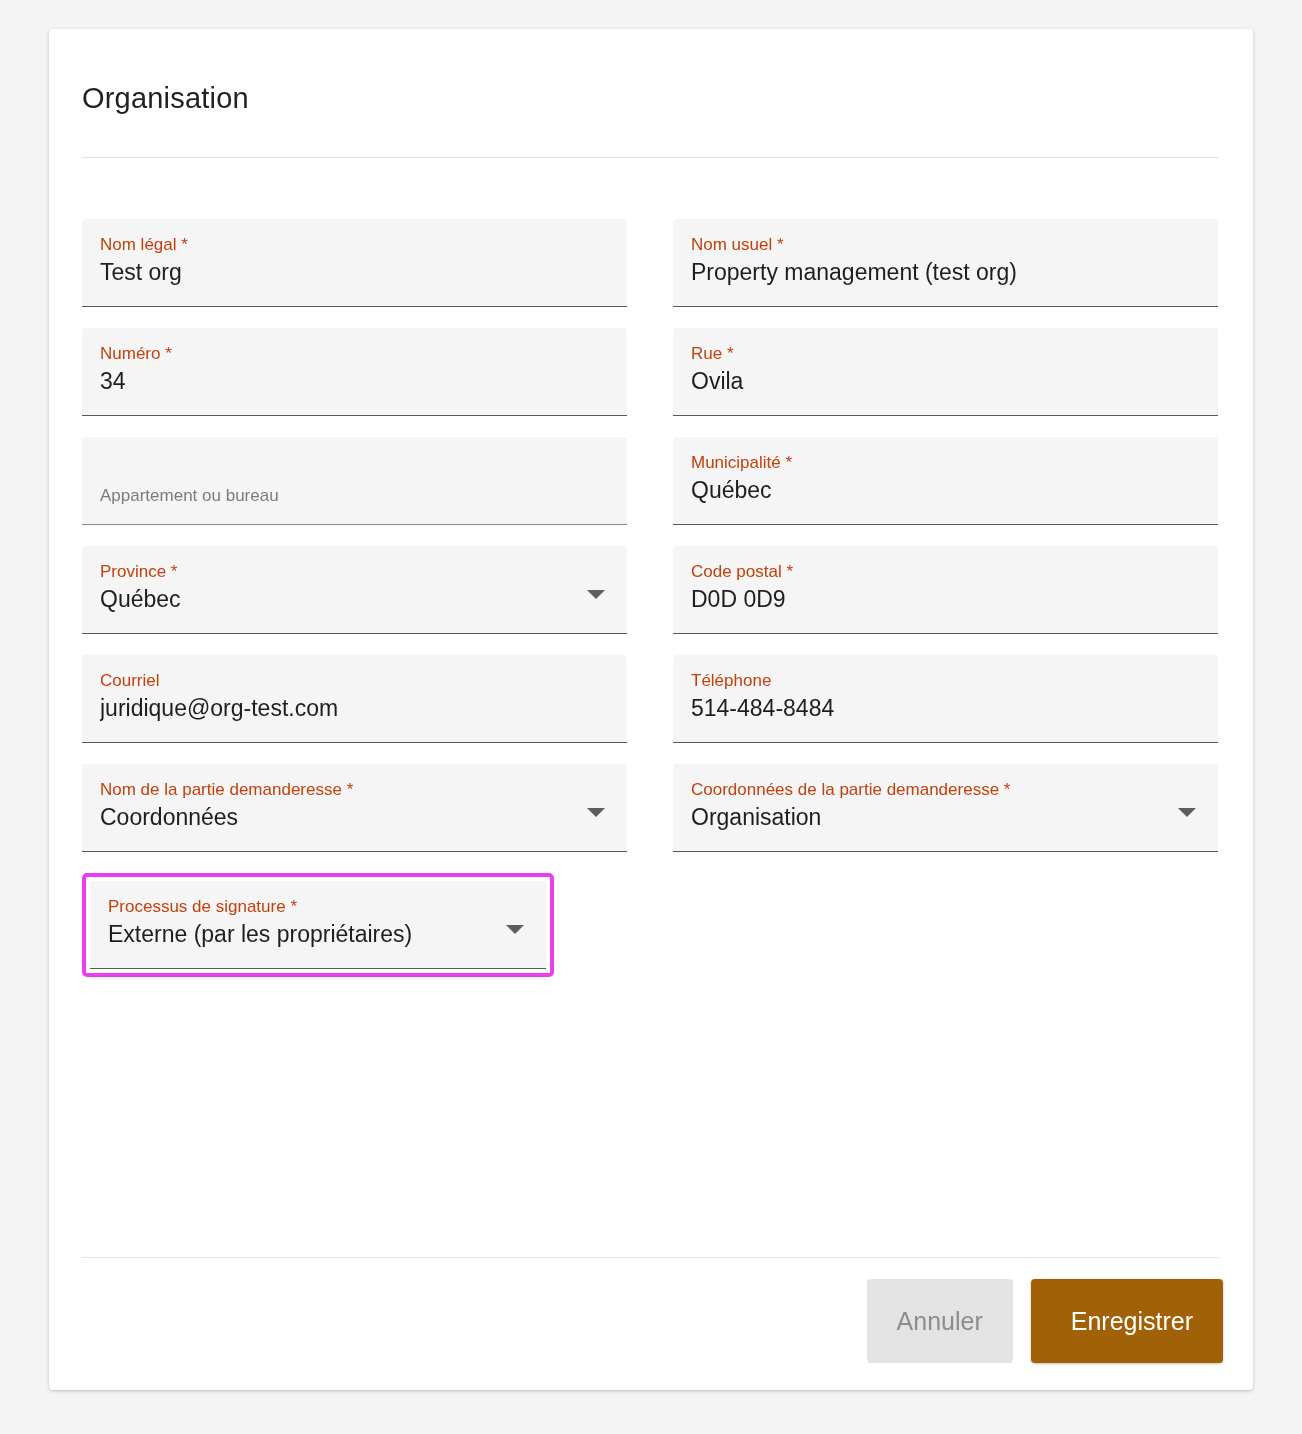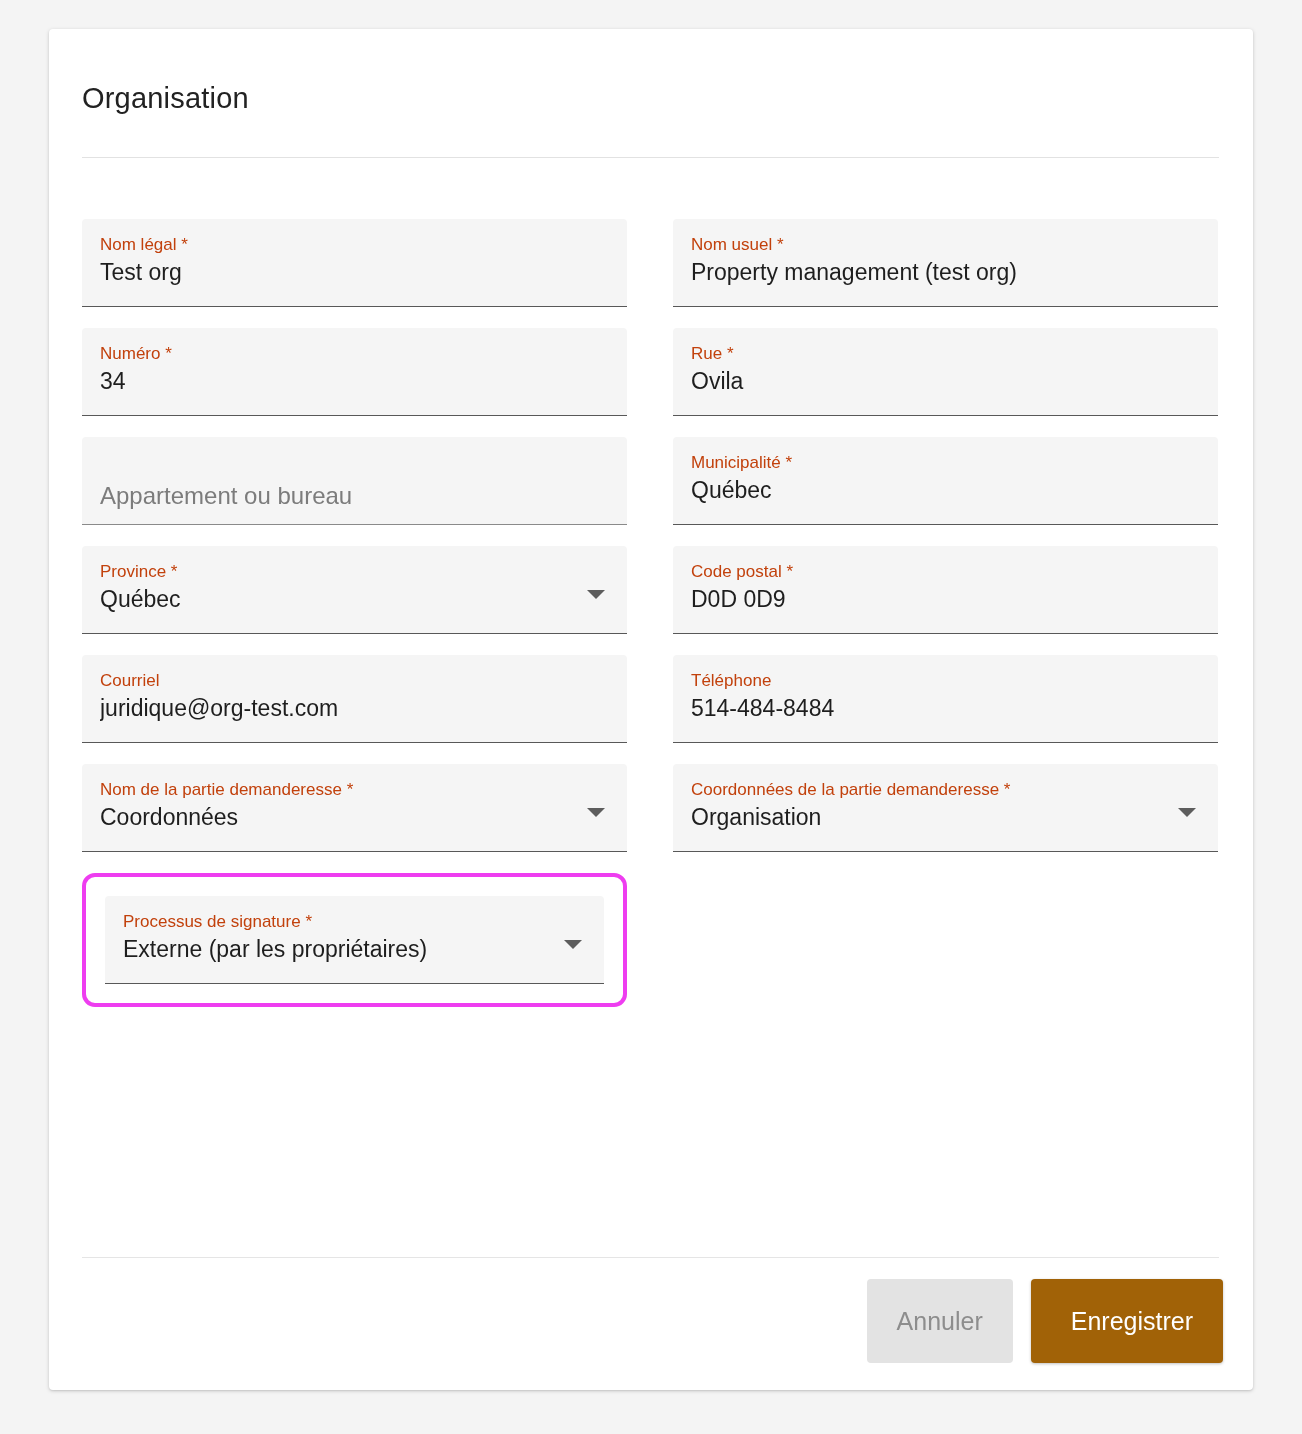--- a/index.html
+++ b/index.html
@@ -90,45 +90,45 @@
     font-size: 23px;
     color: #1e1e1e;
     line-height: 34px;
     white-space: nowrap;
     overflow: hidden;
     text-overflow: ellipsis;
     padding-right: 40px;
   }
 
   .field-placeholder {
-    font-size: 24px;
+    font-size: 17px;
     color: #7c7c7c;
     line-height: 34px;
     margin-top: 26px;
   }
 
   .caret {
     position: absolute;
     right: 22px;
     top: 44px;
     width: 0;
     height: 0;
     border-left: 9px solid transparent;
     border-right: 9px solid transparent;
     border-top: 9px solid #5d5d5d;
   }
 
   
   .highlight-wrap {
     position: relative;
-    width: 545px;
+    width: 472px;
     box-sizing: border-box;
     border: 4px solid #ee3df0;
-    border-radius: 13px;
-    padding: 19px;
+    border-radius: 5px;
+    padding: 4px;
   }
 
   .bottom-divider {
     position: absolute;
     left: 33px;
     top: 1228px;
     width: 1137px;
     height: 1px;
     background: #e5e5e5;
   }

